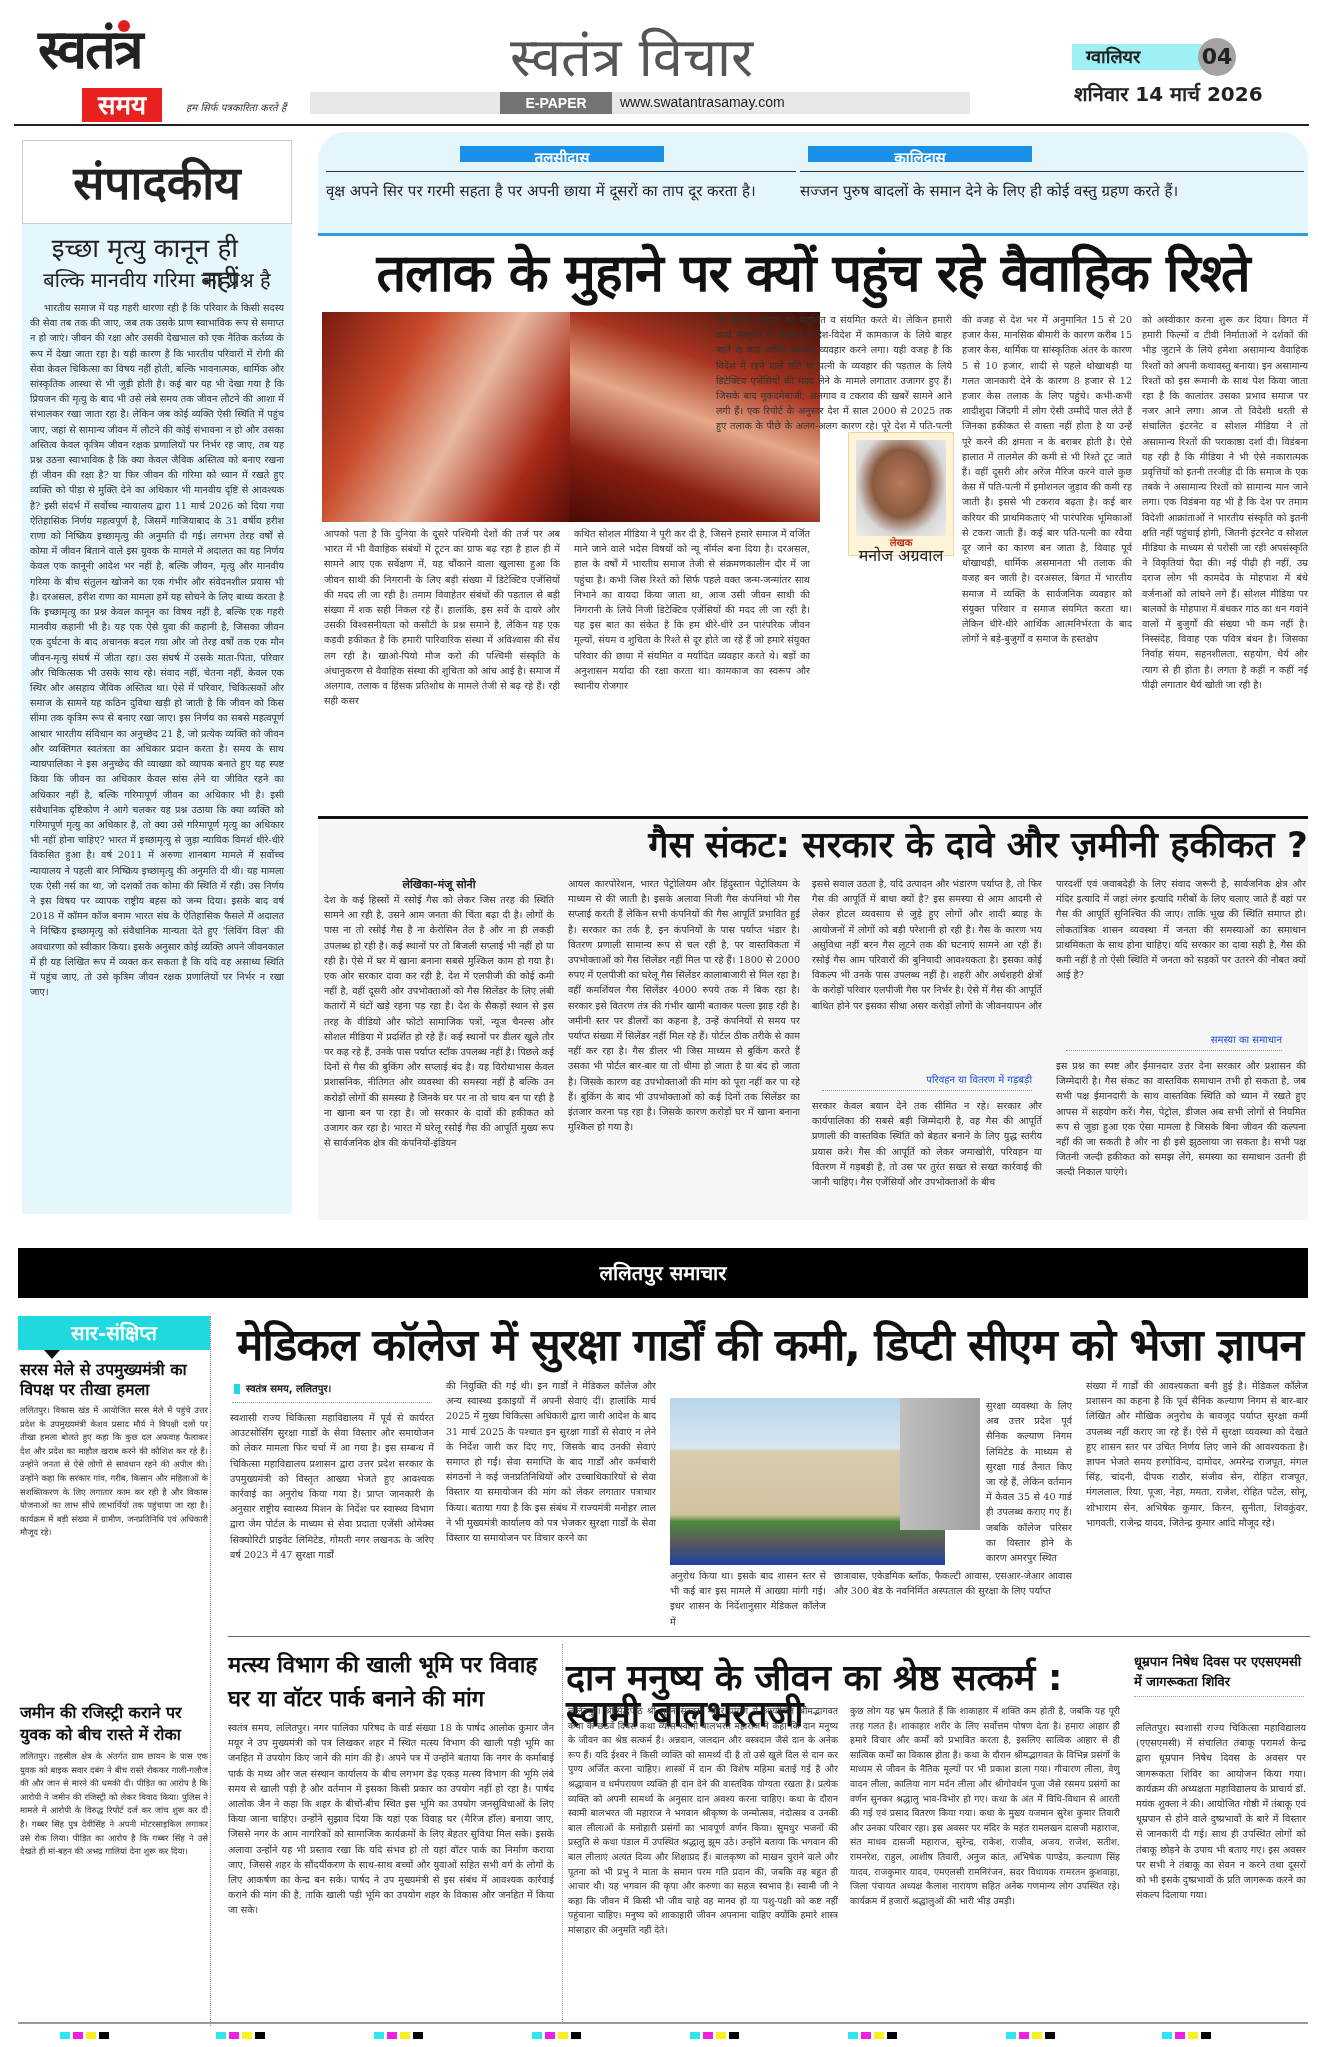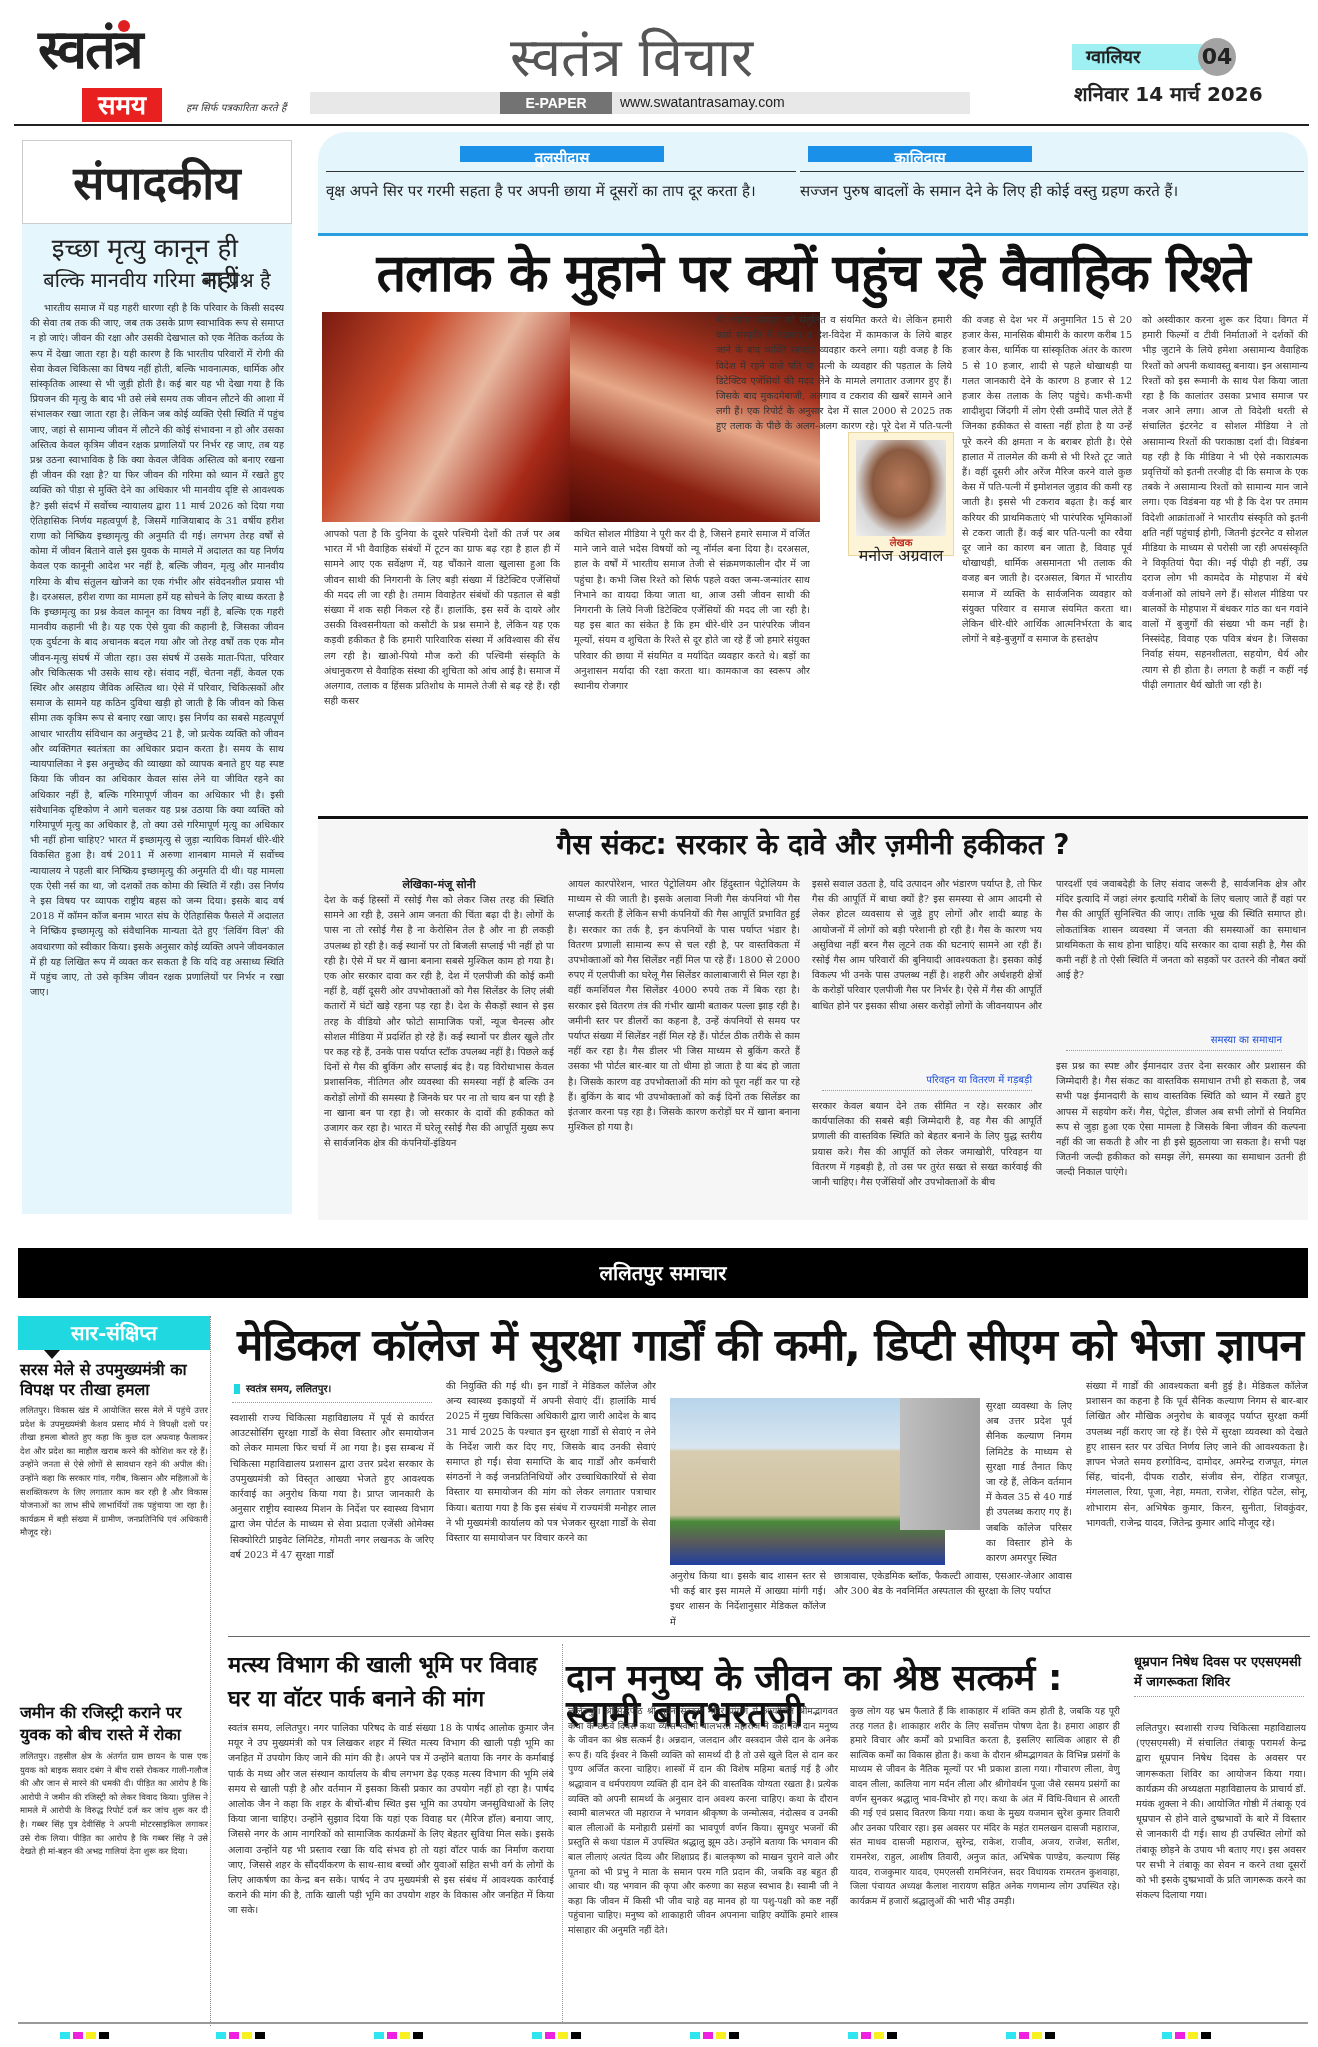--- a/index.html
+++ b/index.html
@@ -31,21 +31,21 @@
 .qtxt{font-size:15px;line-height:22px;color:#222}
 .headline-main{left:318px;top:238px;width:990px;text-align:center;font-weight:900;font-size:52px;line-height:70px;color:#111;letter-spacing:-1px}
 .photo-couple{left:322px;top:312px;width:248px;height:210px;background:linear-gradient(120deg,#7a1a10 0%,#c84a2a 30%,#e8b8a0 55%,#a82a18 80%,#5a0e08 100%)}
 .photo-couple2{left:570px;top:312px;width:250px;height:210px;background:linear-gradient(200deg,#3a1008 0%,#a83420 30%,#e6a888 50%,#8a2010 75%,#4a0a06 100%)}
 .author-frame{left:848px;top:432px;width:106px;height:124px;background:#fdf4d8;border:1px solid #e8d8a0}
 .author-face{left:856px;top:440px;width:90px;height:96px;background:radial-gradient(ellipse at 50% 45%,#b87a5a 0%,#8a5a40 45%,#d8d8d8 70%,#eee 100%)}
 .author-lab{left:848px;top:536px;width:106px;text-align:center;font-size:10px;line-height:14px;color:#c03020;font-weight:700}
 .author-name{left:848px;top:550px;width:106px;text-align:center;font-size:16px;line-height:12px}
 .gas-bar{left:318px;top:816px;width:990px;height:3px;background:#111}
 .gas-panel{left:318px;top:820px;width:990px;height:400px;background:#f6f6f6}
-.gas-head{left:318px;top:822px;width:990px;text-align:center;font-weight:900;font-size:28px;line-height:46px;color:#111}
+.gas-head{left:318px;top:822px;width:990px;text-align:right;font-weight:900;font-size:36px;line-height:46px;color:#111}
 .byline{font-family:"DejaVu Serif",serif;font-size:11px;font-weight:700;text-align:center}
 .subhead{font-size:10px;line-height:20px;text-align:right;border-bottom:1px dotted #999;color:#1d4ed8}
 
 .lal-bar{left:18px;top:1248px;width:1290px;height:50px;background:#000;color:#fff;text-align:center;font-size:20px;line-height:50px;font-weight:700}
 .sar-lab{left:18px;top:1316px;width:192px;height:34px;background:#20d8e0;color:#fff;font-weight:700;font-size:20px;line-height:34px;text-align:center}
 .sar-tri{left:44px;top:1350px;width:0;height:0;border-left:8px solid transparent;border-right:8px solid transparent;border-top:9px solid #111}
 .sar-rule{left:210px;top:1316px;width:0;height:710px;border-left:1px dotted #888}
 .h-med{left:230px;top:1310px;width:1080px;text-align:center;font-weight:900;font-size:44px;line-height:70px;color:#111;letter-spacing:-1px}
 .side-h{font-weight:700;color:#111}
 .photo-college{left:670px;top:1398px;width:275px;height:167px;background:linear-gradient(180deg,#b8d4ea 0%,#d8e6f0 30%,#d8ccb0 32%,#cfc2a0 70%,#4a8a3a 74%,#5a5a5a 86%,#2040a0 100%)}

